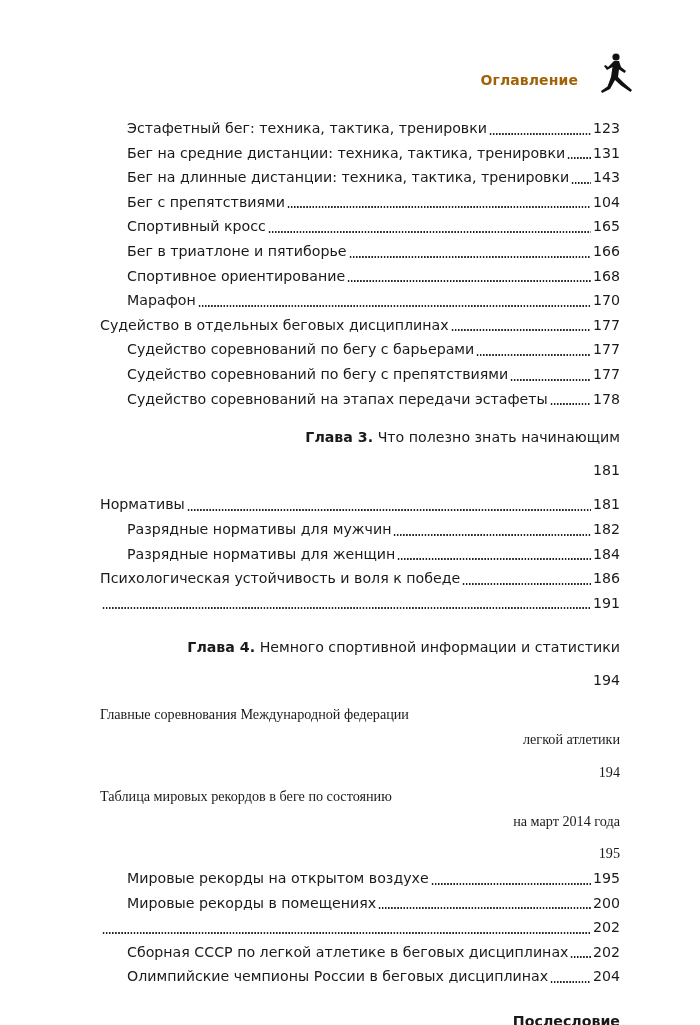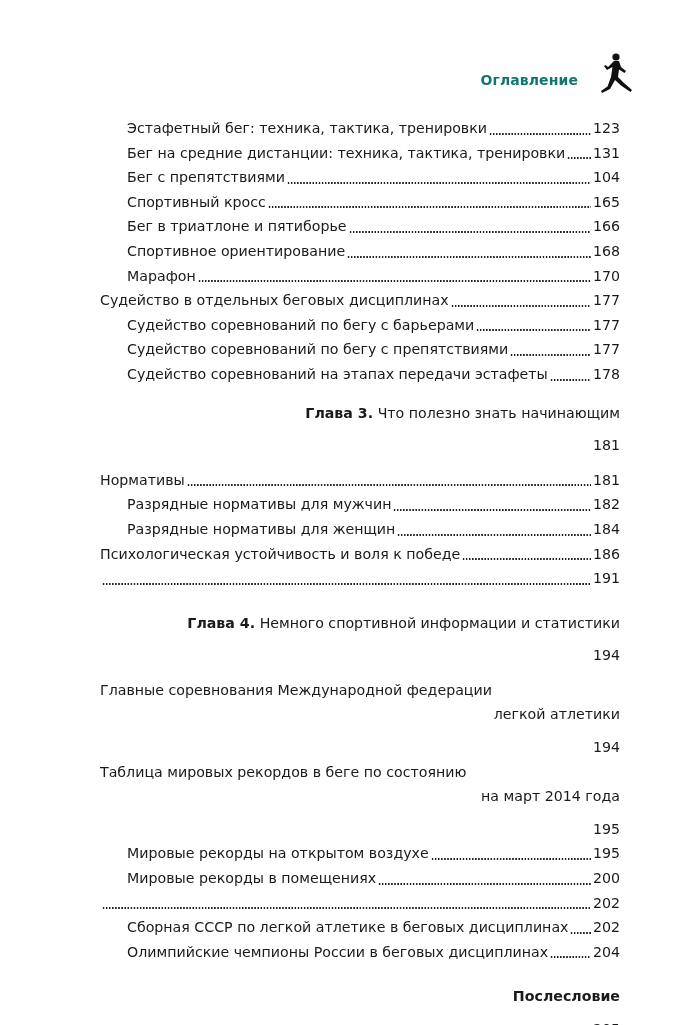--- a/index.html
+++ b/index.html
@@ -5,21 +5,21 @@
   html, body { margin: 0; padding: 0; background: #ffffff; }
   body {
     width: 700px; height: 1025px; position: relative; overflow: hidden;
     font-family: "DejaVu Sans", sans-serif; color: #1a1a1a;
   }
   .header {
     position: absolute; top: 0; left: 0; width: 700px; height: 110px;
   }
   .header-title {
     position: absolute; right: 122px; top: 72px;
-    font-size: 14px; font-weight: bold; letter-spacing: 0.1px; color: #0f766e;
+    font-size: 14px; font-weight: bold; letter-spacing: 0.1px; color: #a16207;
   }
   .runner {
     position: absolute; left: 596px; top: 52px; width: 40px; height: 48px;
   }
   .toc {
     position: absolute; left: 77px; top: 116px; width: 543px;
   }
   .entry {
     position: relative; display: flex; align-items: flex-end;
     font-size: 14.2px; line-height: 24.6px; white-space: nowrap;
@@ -29,21 +29,21 @@
   .entry.l3 { padding-left: 50px; }
   .entry .title { flex: 0 0 auto; }
   .entry .title b { font-weight: bold; }
   .entry .leader {
     flex: 1 1 auto; overflow: hidden; margin: 0 2px 6px 2px; height: 2px;
     background-image: radial-gradient(circle, #222 0.7px, transparent 0.9px);
     background-size: 3.1px 2px; background-repeat: repeat-x;
     background-position: left bottom;
   }
   .entry .page { flex: 0 0 auto; text-align: right; }
-  .twoline { display: block; }
+  .twoline { display: block; font-family: Liberation Serif, serif; }
   .twoline .first { display: block; line-height: 24.6px; }
   .twoline .second { display: flex; align-items: flex-end; line-height: 24.6px; flex-direction: column; }
   .gap-sm { height: 10px; }
   .gap-md { height: 14px; }
   .gap-lg { height: 20px; }
 </style>
 </head>
 <body>
 
 <div class="header">
@@ -58,20 +58,25 @@
 
   <div class="entry l3">
       <span class="title">Эстафетный бег: техника, тактика, тренировки</span>
       <span class="leader"></span>
       <span class="page">123</span>
     </div>
   <div class="entry l3">
       <span class="title">Бег на средние дистанции: техника, тактика, тренировки</span>
       <span class="leader"></span>
       <span class="page">131</span>
+    </div>
+  <div class="entry l3">
+      <span class="title">Бег на длинные дистанции: техника, тактика, тренировки</span>
+      <span class="leader"></span>
+      <span class="page">143</span>
     </div>
   <div class="entry l3">
       <span class="title">Бег с препятствиями</span>
       <span class="leader"></span>
       <span class="page">104</span>
     </div>
   <div class="entry l3">
       <span class="title">Спортивный кросс</span>
       <span class="leader"></span>
       <span class="page">165</span>

